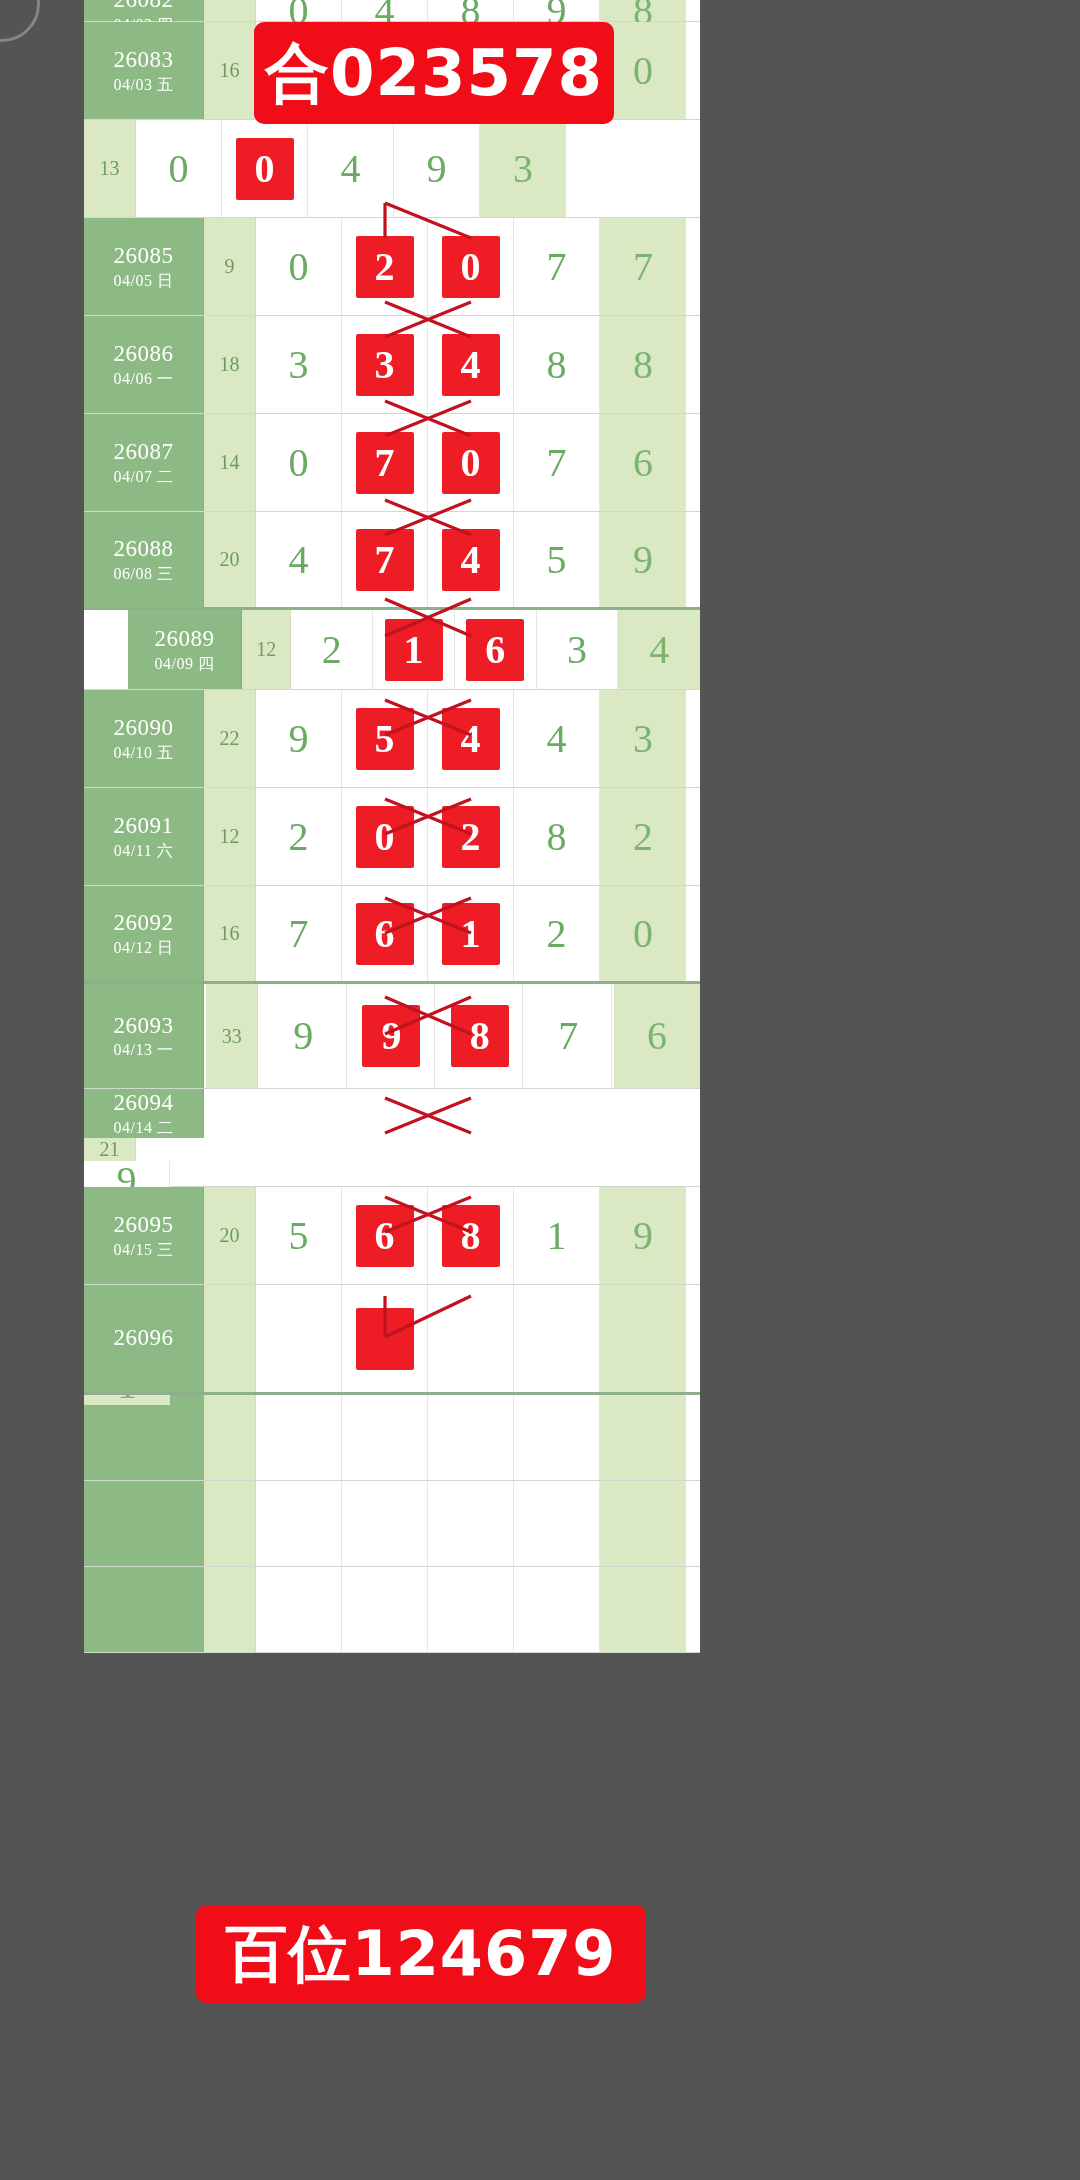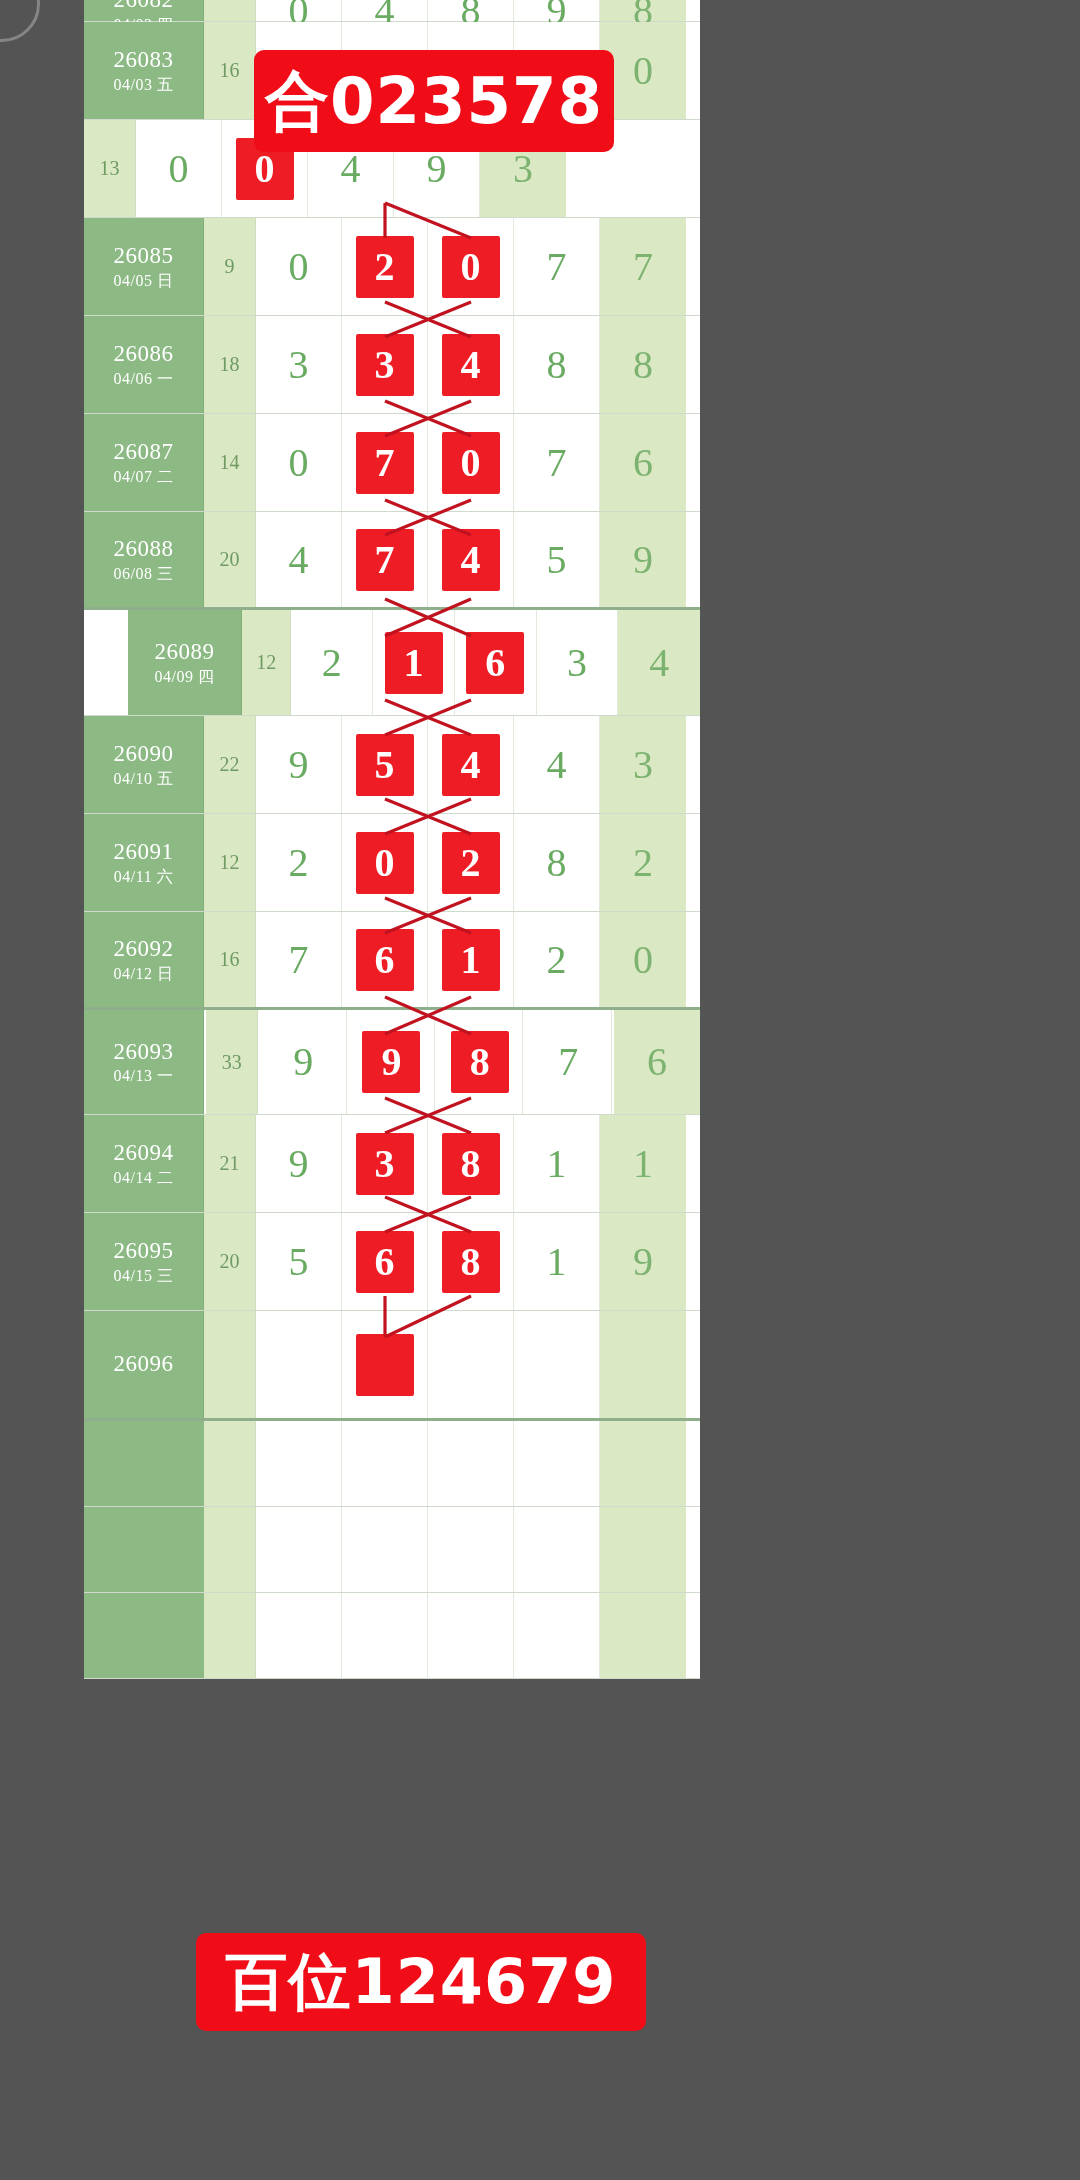--- a/index.html
+++ b/index.html
@@ -117,21 +117,20 @@
   .banner {
     position: absolute;
     background: #f00d17;
     color: #ffffff;
     border-radius: 10px;
     display: flex; align-items: center; justify-content: center;
     font-family: "DejaVu Sans", "Liberation Sans", sans-serif;
     font-weight: bold;
     letter-spacing: 1px;
     white-space: nowrap;
-    margin-top: 28px;
   }
   .banner.top {
     left: 254px; top: 22px;
     width: 360px; height: 102px;
     font-size: 64px;
   }
   .banner.bottom {
     left: 196px; top: 1905px;
     width: 450px; height: 98px;
     font-size: 62px;
@@ -293,21 +292,21 @@
         <div class="c-d hit">
           <span class="val">4</span>
         </div>
         <div class="c-d">
           <span class="val">5</span>
         </div>
         <div class="c-tail">
           <span class="val">9</span>
         </div>
       </div>
-      <div class="row" style="height: 106px; padding-left: 44px;">
+      <div class="row" style="height: 80px; padding-left: 44px;">
         <div class="c-period">
           <span class="pnum">26089</span>
           <span class="pdate">04/09 四</span>
         </div>
         <div class="c-sum">12</div>
         <div class="c-d">
           <span class="val">2</span>
         </div>
         <div class="c-d hit">
           <span class="val">1</span>
@@ -403,21 +402,21 @@
         <div class="c-d hit">
           <span class="val">8</span>
         </div>
         <div class="c-d">
           <span class="val">7</span>
         </div>
         <div class="c-tail">
           <span class="val">6</span>
         </div>
       </div>
-      <div class="row" style="height: 98px;">
+      <div class="row" style="height: 98px; flex-direction: column;">
         <div class="c-period">
           <span class="pnum">26094</span>
           <span class="pdate">04/14 二</span>
         </div>
         <div class="c-sum">21</div>
         <div class="c-d">
           <span class="val">9</span>
         </div>
         <div class="c-d hit">
           <span class="val">3</span>

